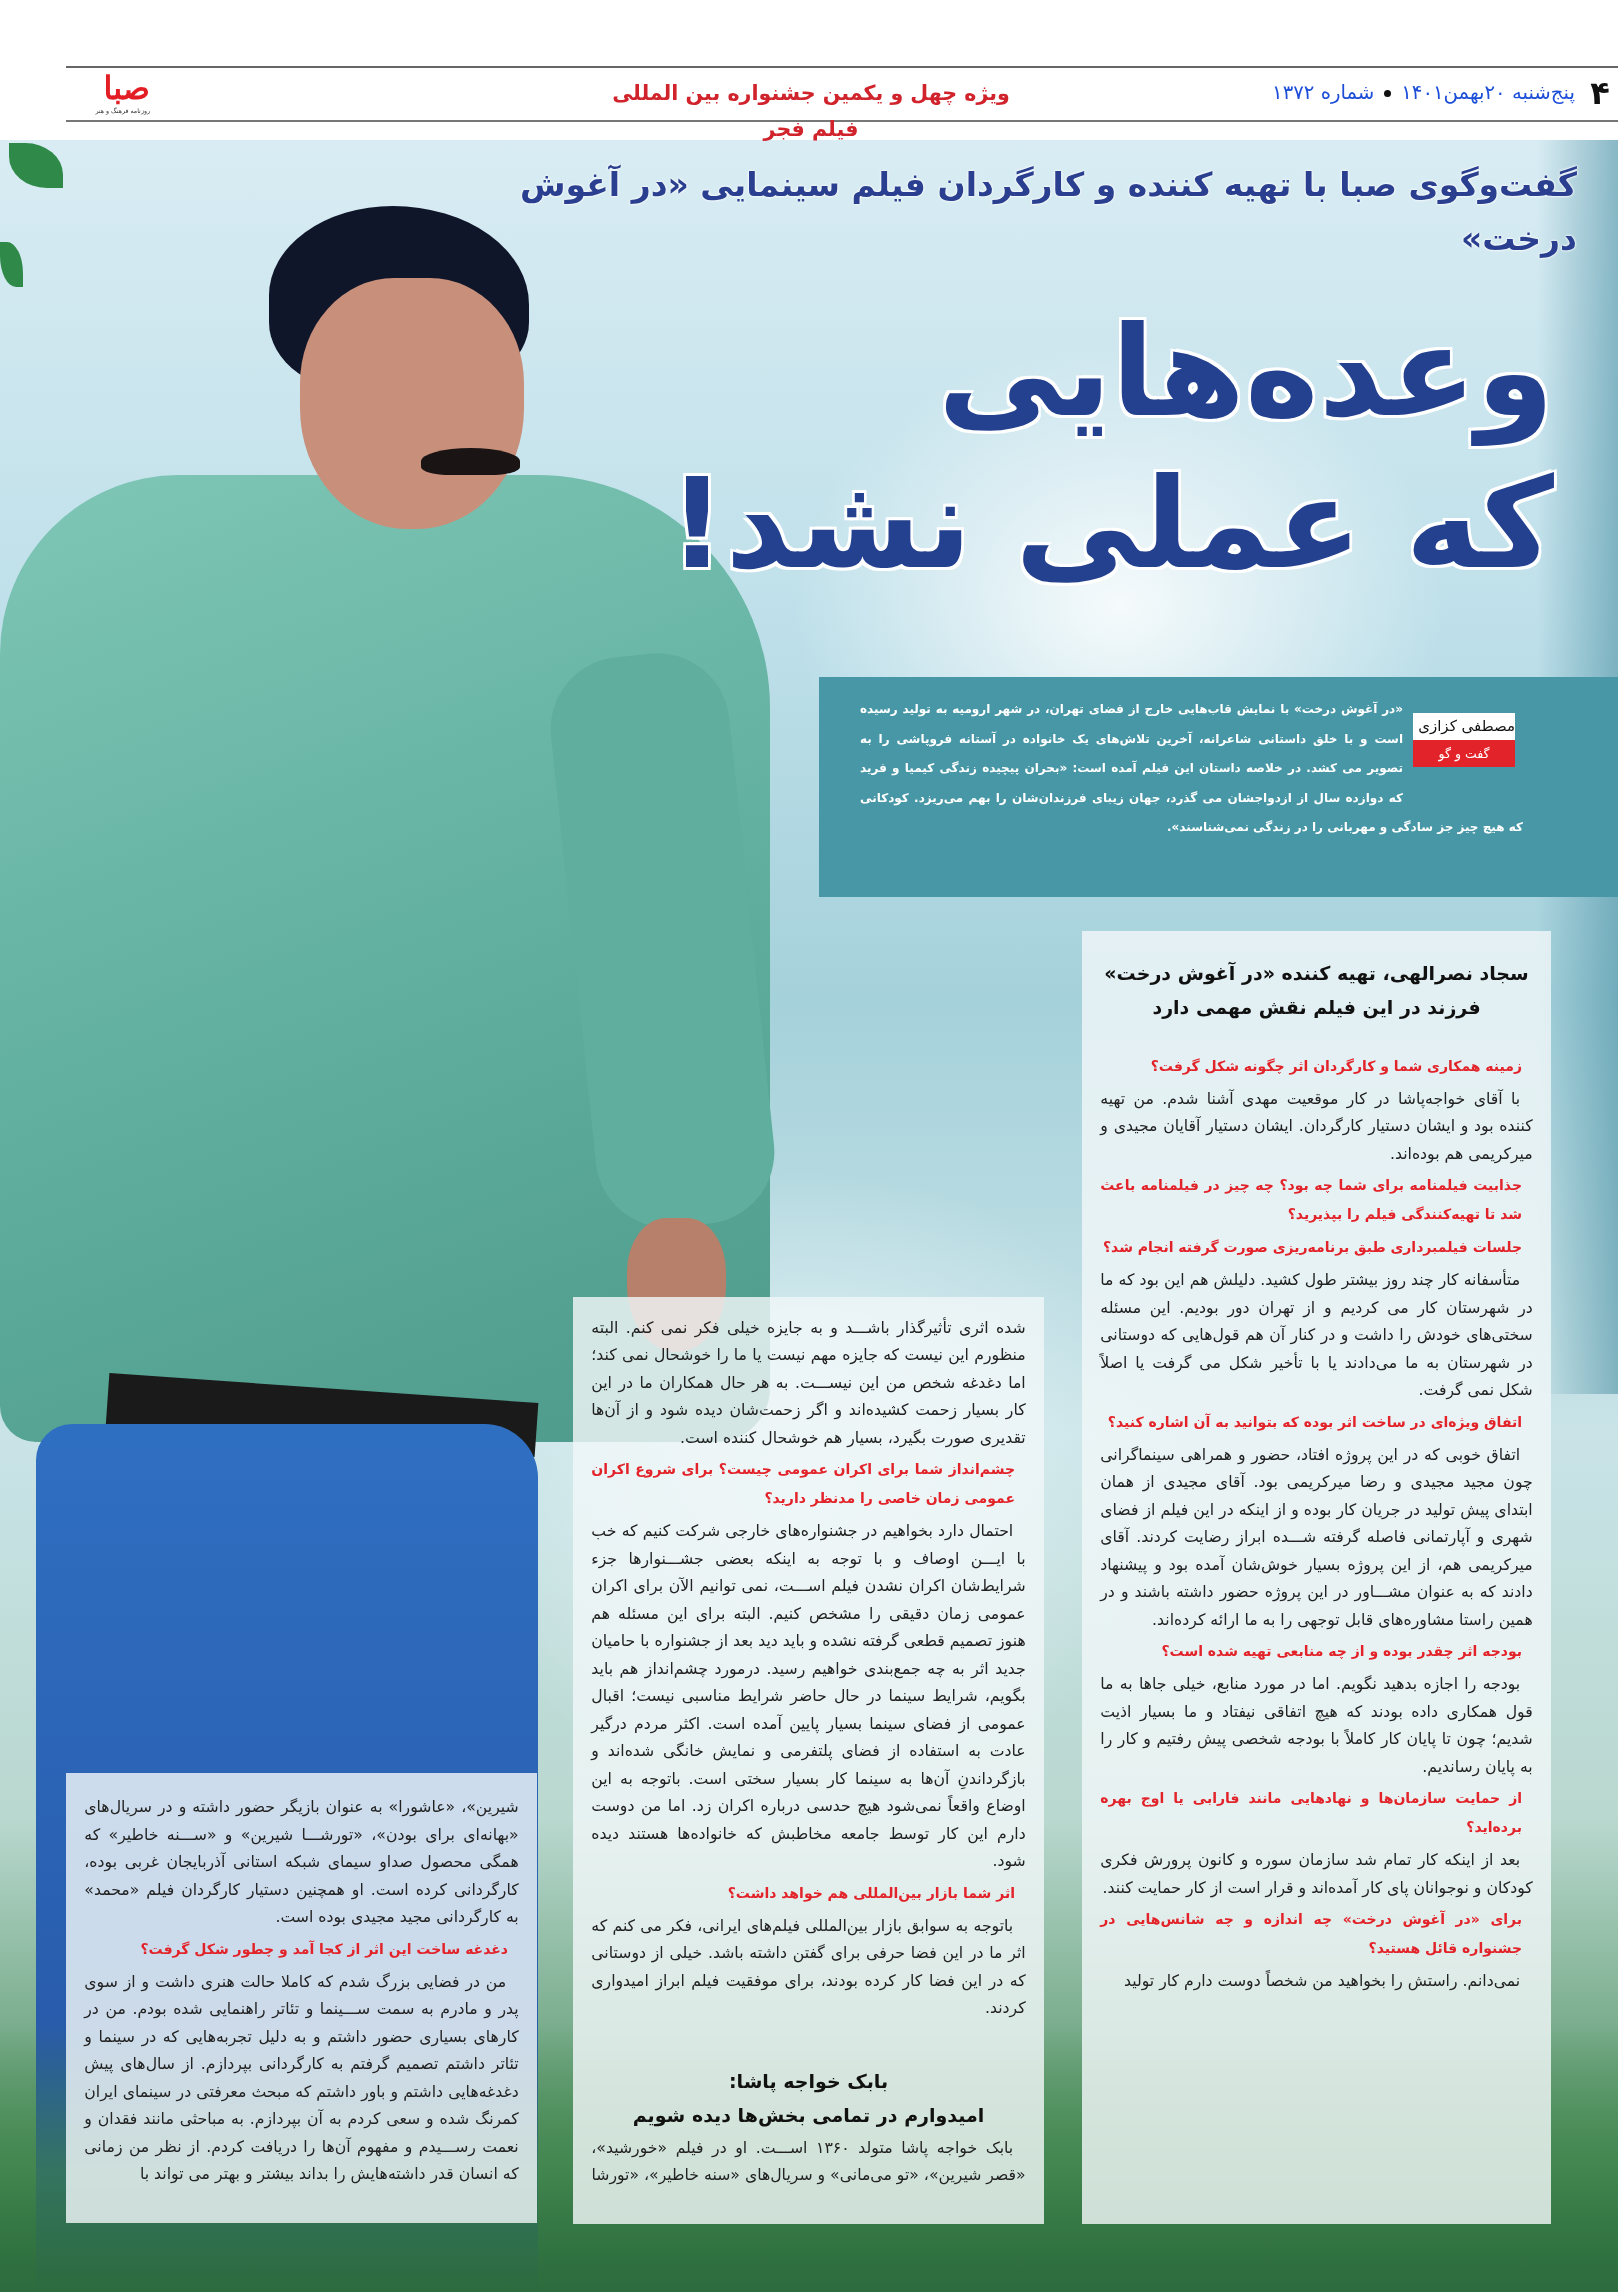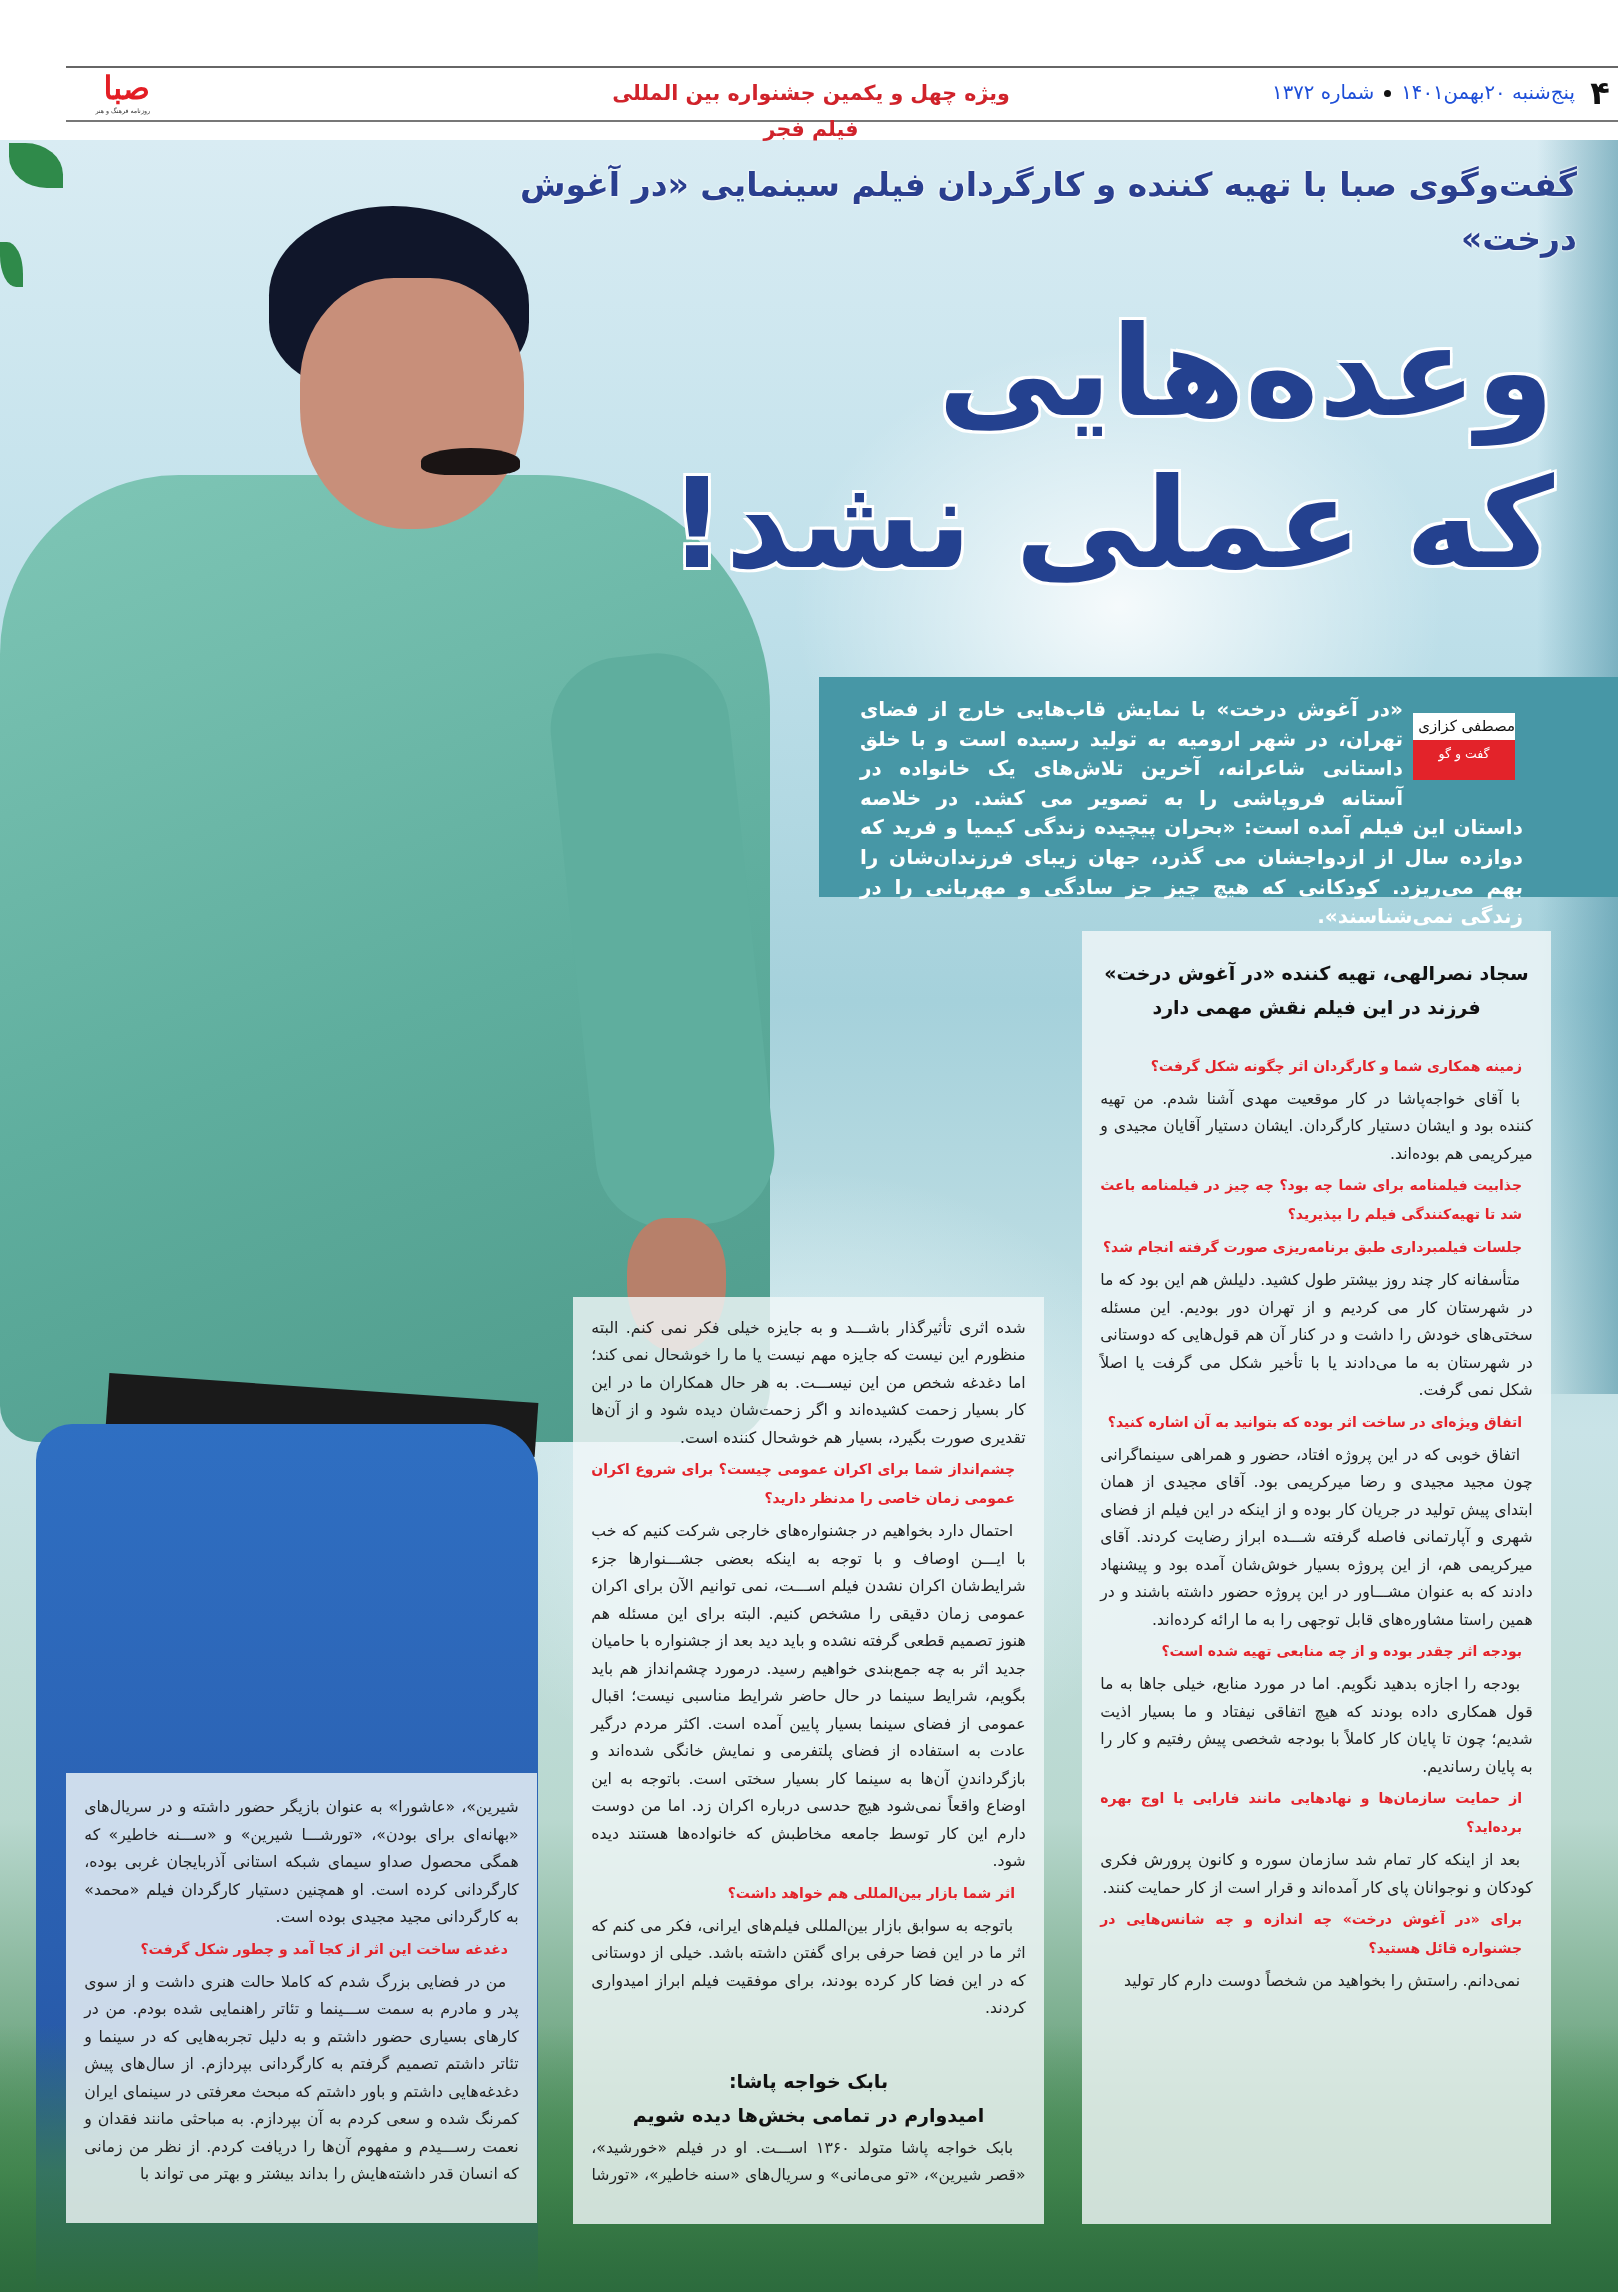--- a/index.html
+++ b/index.html
@@ -45,22 +45,22 @@
 
   
   .kicker { position: absolute; top: 158px; right: 41px; width: 1075px; text-align: right; font-size: 33px; font-weight: bold; color: #2a3f8f; line-height: 54px; text-shadow: 0 0 2.7px #fff, 0 0 2.7px #fff; }
   .headline { position: absolute; top: 296px; right: 64px; width: 896px; text-align: right; font-size: 125px; font-weight: bold; color: #24418f; line-height: 152px; letter-spacing: -1.8px;
     text-shadow: 2.7px 2.7px 0 #fff, -2.7px -2.7px 0 #fff, 2.7px -2.7px 0 #fff, -2.7px 2.7px 0 #fff; }
 
   
   .lede { position: absolute; top: 677px; left: 819px; width: 800px; height: 220px; background: #4797a6; }
   .byline { position: absolute; top: 713px; left: 1413px; width: 102px; }
   .byline .name { background: #fff; color: #111; font-size: 15px; text-align: right; height: 27px; line-height: 27px; }
-  .byline .section { background: #e3232a; color: #fff; font-size: 12.5px; text-align: center; height: 40px; line-height: 27px; }
-  .lede-text { position: absolute; top: 695px; left: 860px; width: 663px; font-size: 20px; font-weight: bold; color: #fff; line-height: 29.6px; text-align: justify; }
+  .byline .section { background: #e3232a; color: #fff; font-size: 12.5px; text-align: center; height: 27px; line-height: 27px; }
+  .lede-text { position: absolute; top: 695px; left: 860px; width: 663px; font-size: 12px; font-weight: bold; color: #fff; line-height: 29.6px; text-align: justify; }
   .lede-float { float: right; width: 120px; height: 89px; }
 
   
   .col { position: absolute; background: rgba(240,246,248,0.82); padding: 12.5px 14.3px; font-size: 15.7px; line-height: 27.5px; color: #222; text-align: justify; }
   .col p { margin: 4px; }
   .col .q { color: #e3232a; font-weight: bold; font-size: 14px; line-height: 29px; padding-right: 10.7px; }
   .col .a { text-indent: 12.5px; }
   .col .sub-h { text-align: center; font-weight: bold; font-size: 19px; line-height: 30px; color: #111; }
   .col-r { top: 931px; left: 1082px; width: 469px; height: 1293px; padding-top: 23px; }
   .col-m { top: 1297px; left: 573px; width: 471px; height: 927px; }

